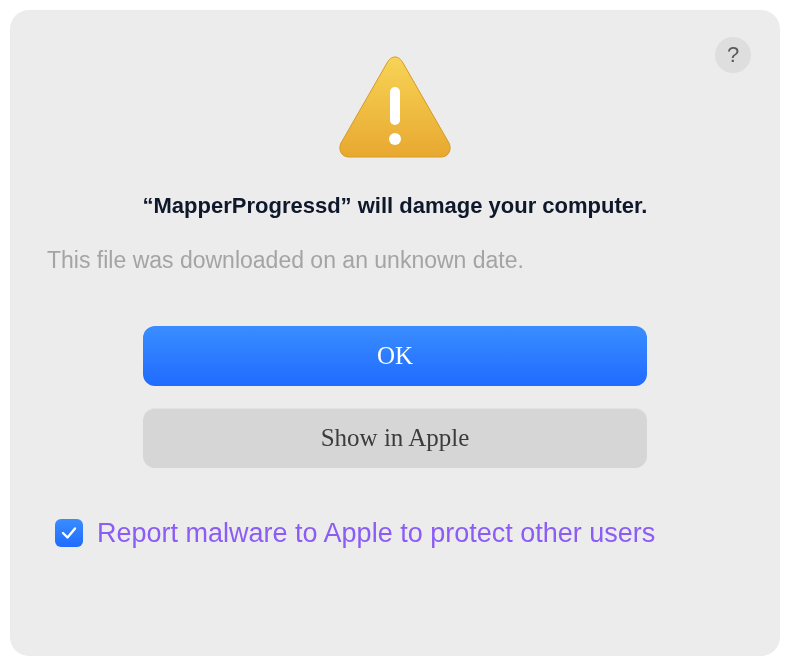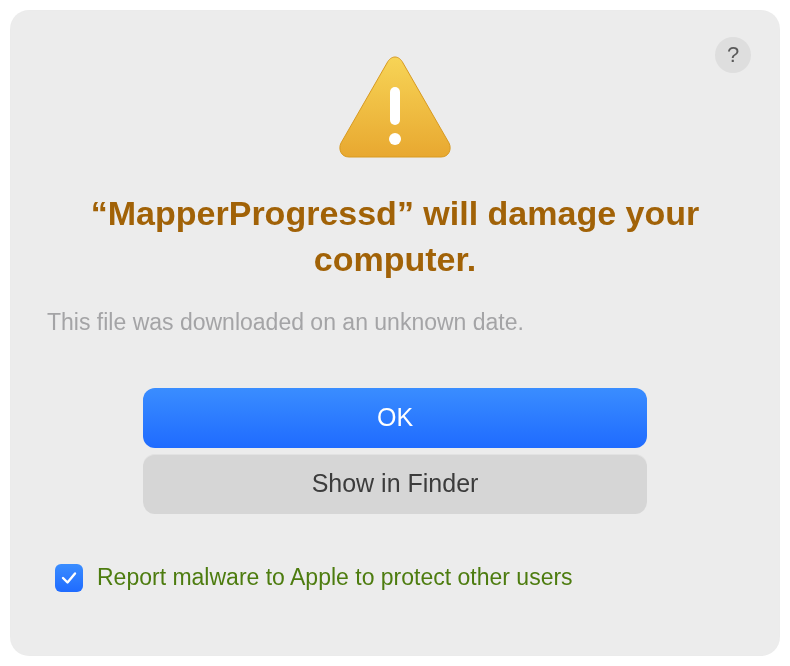--- a/index.html
+++ b/index.html
@@ -43,39 +43,40 @@
       border: none;
     }
     .warning-icon {
       display: flex;
       justify-content: center;
       margin-top: 10px;
       margin-bottom: 30px;
     }
     .headline {
       text-align: center;
-      font-size: 34px;
+      font-size: 22px;
       font-weight: 700;
-      color: #a16207;
+      color: #0f172a;
       line-height: 1.35;
       margin-bottom: 26px;
       padding: 0 40px;
     }
     .subtext {
       text-align: left;
       font-size: 23px;
       color: #a4a4a6;
       margin-bottom: 52px;
     }
     .buttons {
       display: flex;
       flex-direction: column;
-      gap: 6px;
+      gap: 22px;
       padding: 0 96px;
       margin-bottom: 50px;
+      font-family: Liberation Serif, serif;
     }
     .btn {
       height: 60px;
       border-radius: 12px;
       font-size: 25px;
       border: none;
       cursor: pointer;
       font-family: inherit;
     }
     .btn-primary {
@@ -104,22 +105,22 @@
       align-items: center;
       justify-content: center;
       cursor: pointer;
       flex-shrink: 0;
     }
     .checkbox svg {
       width: 18px;
       height: 18px;
     }
     .checkbox-label {
-      font-size: 23px;
-      color: #4d7c0f;
+      font-size: 27px;
+      color: #8b5cf6;
     }
   </style>
 </head>
 <body>
 
 <div class="dialog">
 
   <button class="help-button">
     <span>?</span>
   </button>
@@ -137,21 +138,21 @@
       <circle cx="60" cy="88" r="6" fill="#ffffff"></circle>
     </svg>
   </div>
 
   <div class="headline">“MapperProgressd” will damage your computer.</div>
 
   <div class="subtext">This file was downloaded on an unknown date.</div>
 
   <div class="buttons">
     <button class="btn btn-primary">OK</button>
-    <button class="btn btn-secondary">Show in Finder</button>
+    <button class="btn btn-secondary">Show in Apple</button>
   </div>
 
   <div class="checkbox-row">
     <div class="checkbox">
       <svg viewBox="0 0 24 24">
         <path d="M4 12 L10 18 L20 6" stroke="#fff" stroke-width="3.2" fill="none" stroke-linecap="round" stroke-linejoin="round"></path>
       </svg>
     </div>
     <span class="checkbox-label">Report malware to Apple to protect other users</span>
   </div>

